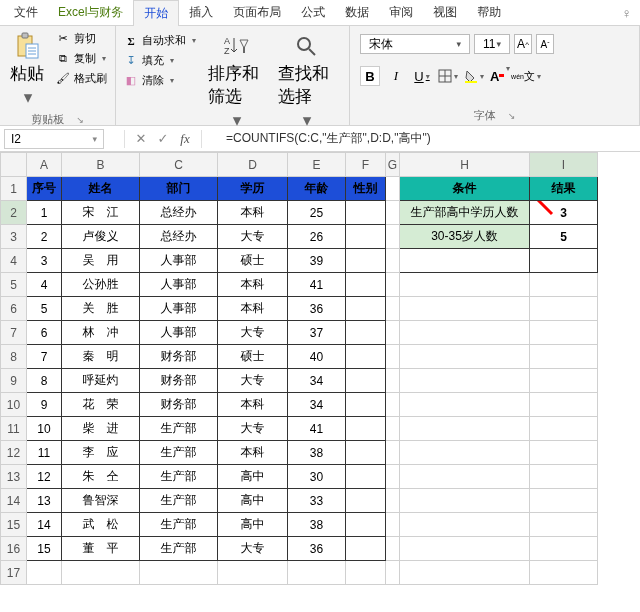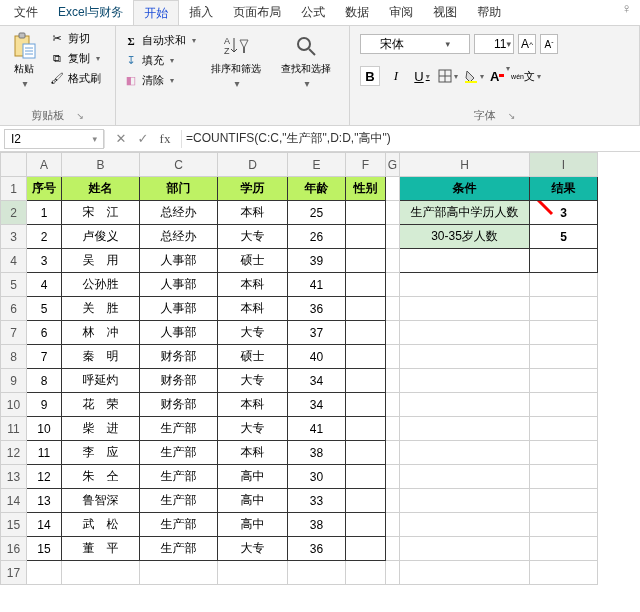--- a/index.html
+++ b/index.html
@@ -1,68 +1,68 @@
 <!DOCTYPE html>
 <html><head>
 <meta charset="utf-8">
 <style>
 * { box-sizing: border-box; margin: 0; padding: 0; font-family: "Microsoft YaHei", Arial, sans-serif; }
 body { background: #fff; font-size: 12px; width: 640px; height: 612px; overflow: hidden; position: relative; }
 
 
-.menubar { background: #fff; height: 26px; display: flex; padding: 0 4px; border-bottom: 1px solid #d4d4d4; }
+.menubar { background: #fff; height: 26px; display: flex; align-items: center; padding: 0 4px; border-bottom: 1px solid #d4d4d4; }
 .menubar .tab { padding: 4px 10px; color: #333; cursor: pointer; font-size: 12px; }
-.menubar .tab.blue { color: #0c4a6e; }
+.menubar .tab.blue { color: #4d7c0f; }
 .menubar .tab.active { background: #f3f3f3; color: #1d4ed8; border: 1px solid #d4d4d4; border-bottom: none; }
 
 
 .ribbon { background: #f3f3f3; height: 100px; display: flex; border-bottom: 1px solid #d4d4d4; }
 .rgroup { border-right: 1px solid #d4d4d4; display: flex; flex-direction: column; padding: 4px 6px 2px; }
 .rgroup-body { flex: 1; display: flex; align-items: flex-start; gap: 6px; }
 .rgroup-label { text-align: left; font-size: 11px; color: #666; padding-top: 2px; display: flex; justify-content: center; align-items: center; gap: 12px; }
 .expand-arrow { font-size: 9px; color: #888; }
 .bigbtn { display: flex; flex-direction: column; align-items: center; justify-content: center; gap: 2px; padding: 2px 4px; min-width: 36px; cursor: pointer; }
 .bigbtn .ico { width: 28px; height: 28px; display: flex; align-items: center; justify-content: center; }
-.bigbtn span { font-size: 10px; }
+.bigbtn span { font-size: 17px; }
 .smallrow { display: flex; align-items: center; gap: 4px; padding: 1px 2px; font-size: 11px; cursor: pointer; }
 .smallrow .ico { width: 14px; height: 14px; display: flex; align-items: center; justify-content: center; }
 .dropdown-caret { font-size: 8px; color: #666; margin-left: 2px; }
 .vcol { display: flex; flex-direction: column; gap: 3px; }
 .fontbox { display: flex; gap: 4px; margin-bottom: 4px; }
-.combo { background: #fff; border: 1px solid #bbb; height: 20px; display: flex; align-items: center; padding: 0 19px; font-size: 12px; }
+.combo { background: #fff; border: 1px solid #bbb; height: 20px; display: flex; align-items: center; padding: 0 8px; font-size: 12px; }
 .combo.fontname { width: 110px; }
 .combo.fontsize { width: 36px; }
 .combo .caret { margin-left: auto; font-size: 9px; color: #555; }
 .sqbtn { border: 1px solid #bbb; background: #fff; width: 18px; height: 20px; display: flex; align-items: center; justify-content: center; font-size: 11px; cursor: pointer; }
 .fontbtns { display: flex; gap: 6px; align-items: center; }
 .fbtn { width: 20px; height: 20px; display: flex; align-items: center; justify-content: center; font-size: 13px; cursor: pointer; }
 .fbtn.bold { font-weight: bold; border: 1px solid #ccc; background: #fff; }
 
 
-.fbar { height: 26px; display: flex; align-items: center; border-bottom: 1px solid #d4d4d4; background: #fff; padding: 2px 4px; gap: 0; }
+.fbar { height: 26px; display: flex; align-items: center; border-bottom: 1px solid #d4d4d4; background: #fff; padding: 2px 4px; gap: 20px; }
 .namebox { border: 1px solid #ccc; width: 100px; height: 20px; padding: 0 6px; display: flex; align-items: center; font-size: 12px; background: #fff; }
 .namebox .caret { margin-left: auto; color: #888; font-size: 9px; }
 .fbar-btns { display: flex; gap: 2px; padding: 0 6px; border-left: 1px solid #e0e0e0; border-right: 1px solid #e0e0e0; }
 .fbar-btn { width: 20px; height: 18px; display: flex; align-items: center; justify-content: center; color: #888; cursor: pointer; font-size: 13px; }
-.fbar-btn.fx { font-family: serif; color: #555; }
+.fbar-btn.fx { font-style: italic; font-family: serif; color: #555; }
 .formula-input { flex: 1; height: 20px; padding: 0 4px; font-size: 12px; color: #333; display: flex; align-items: center; position: relative; }
 
 
 .red-arrow { position: absolute; width: 70px; height: 60px; pointer-events: none; }
 
 
 .grid-wrapper { position: relative; }
 .grid { border-collapse: collapse; table-layout: fixed; }
 .grid th, .grid td { border: 1px solid #d0d0d0; font-size: 12px; text-align: center; height: 24px; overflow: hidden; white-space: nowrap; }
 .grid .colhdr { background: #f3f3f3; color: #555; font-weight: normal; height: 20px; }
 .grid .rowhdr { background: #f3f3f3; color: #555; width: 26px; font-weight: normal; }
 .grid .corner { background: #f3f3f3; width: 26px; }
 .c-A { width: 35px; } .c-B { width: 78px; } .c-C { width: 78px; } .c-D { width: 70px; } .c-E { width: 58px; } .c-F { width: 40px; } .c-G { width: 14px; } .c-H { width: 130px; } .c-I { width: 68px; }
 
-.data-hdr { background: #bef264; font-weight: bold; border: 1px solid #333 !important; margin-left: 32px; }
+.data-hdr { background: #1d4ed8; font-weight: bold; border: 1px solid #333 !important; margin-left: 32px; }
 .data-cell { border: 1px solid #333 !important; }
 .cond-hdr { background: #14b8a6; font-weight: bold; border: 1px solid #333 !important; }
 .cond-green { background: #d5ecd4; border: 1px solid #333 !important; }
 .result-cell { font-weight: bold; border: 1px solid #333 !important; }
 .thin-border { border: 1px solid #333 !important; }
 
 .colhdr.active { background: #d5e6d5; }
 .rowhdr.active { background: #d5e6d5; }
 </style>
 </head>

